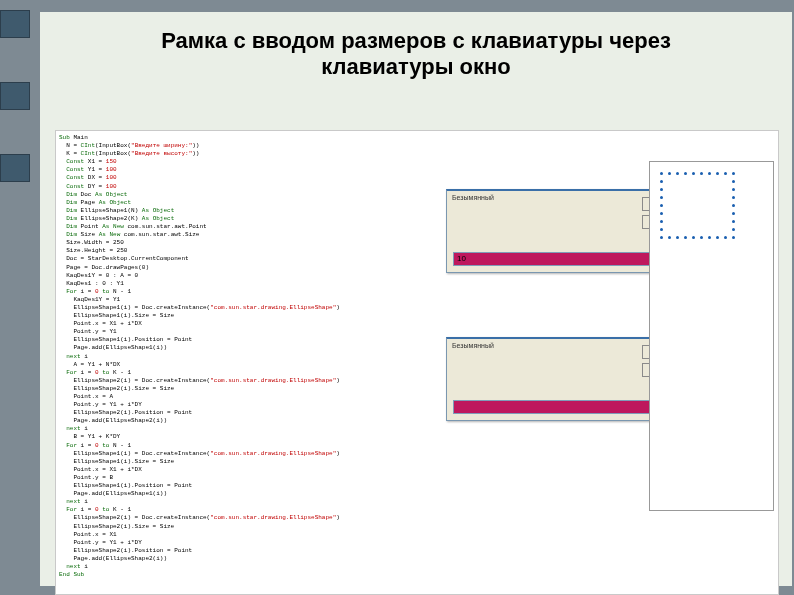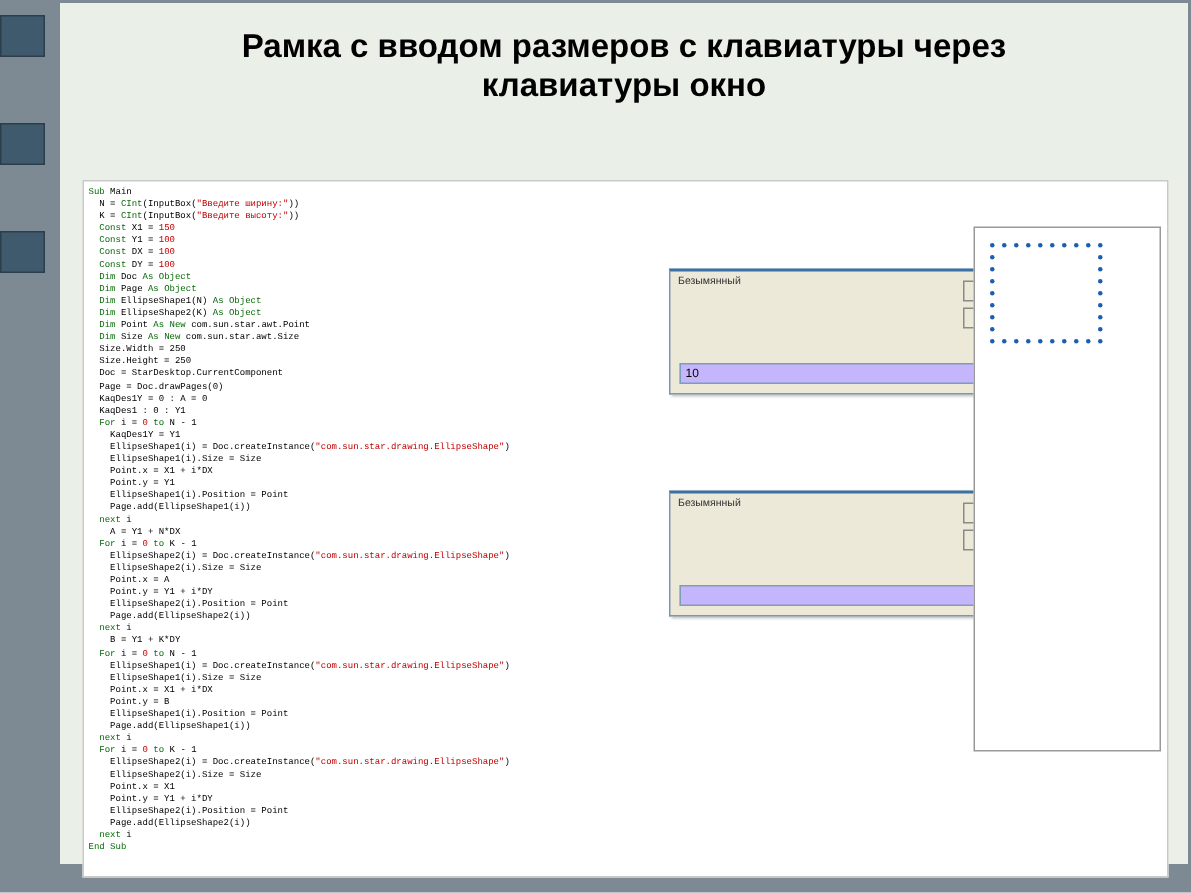--- a/index.html
+++ b/index.html
@@ -7,21 +7,21 @@
     width: 794px;
     height: 595px;
     background: #7e8a93;
     font-family: Arial, sans-serif;
     position: relative;
     overflow: hidden;
   }
   .slide {
     position: absolute;
     left: 40px;
-    top: 2px;
+    top: 12px;
     width: 752px;
     height: 574px;
     background: #eaefe7;
   }
   .title {
     position: absolute;
     top: 16px;
     left: 0;
     width: 100%;
     text-align: center;
@@ -78,21 +78,21 @@
     font-size: 7px;
     color: #333;
     padding: 3px 5px;
   }
   .dlg-input {
     position: absolute;
     left: 6px;
     bottom: 6px;
     width: 240px;
     height: 14px;
-    background: #c4b5fd;
+    background: #be185d;
     border: 1px solid #7f9db9;
     font-size: 8px;
     padding: 1px 3px;
     color: #000;
   }
   .dlg-btn {
     position: absolute;
     right: 8px;
     width: 50px;
     height: 14px;

